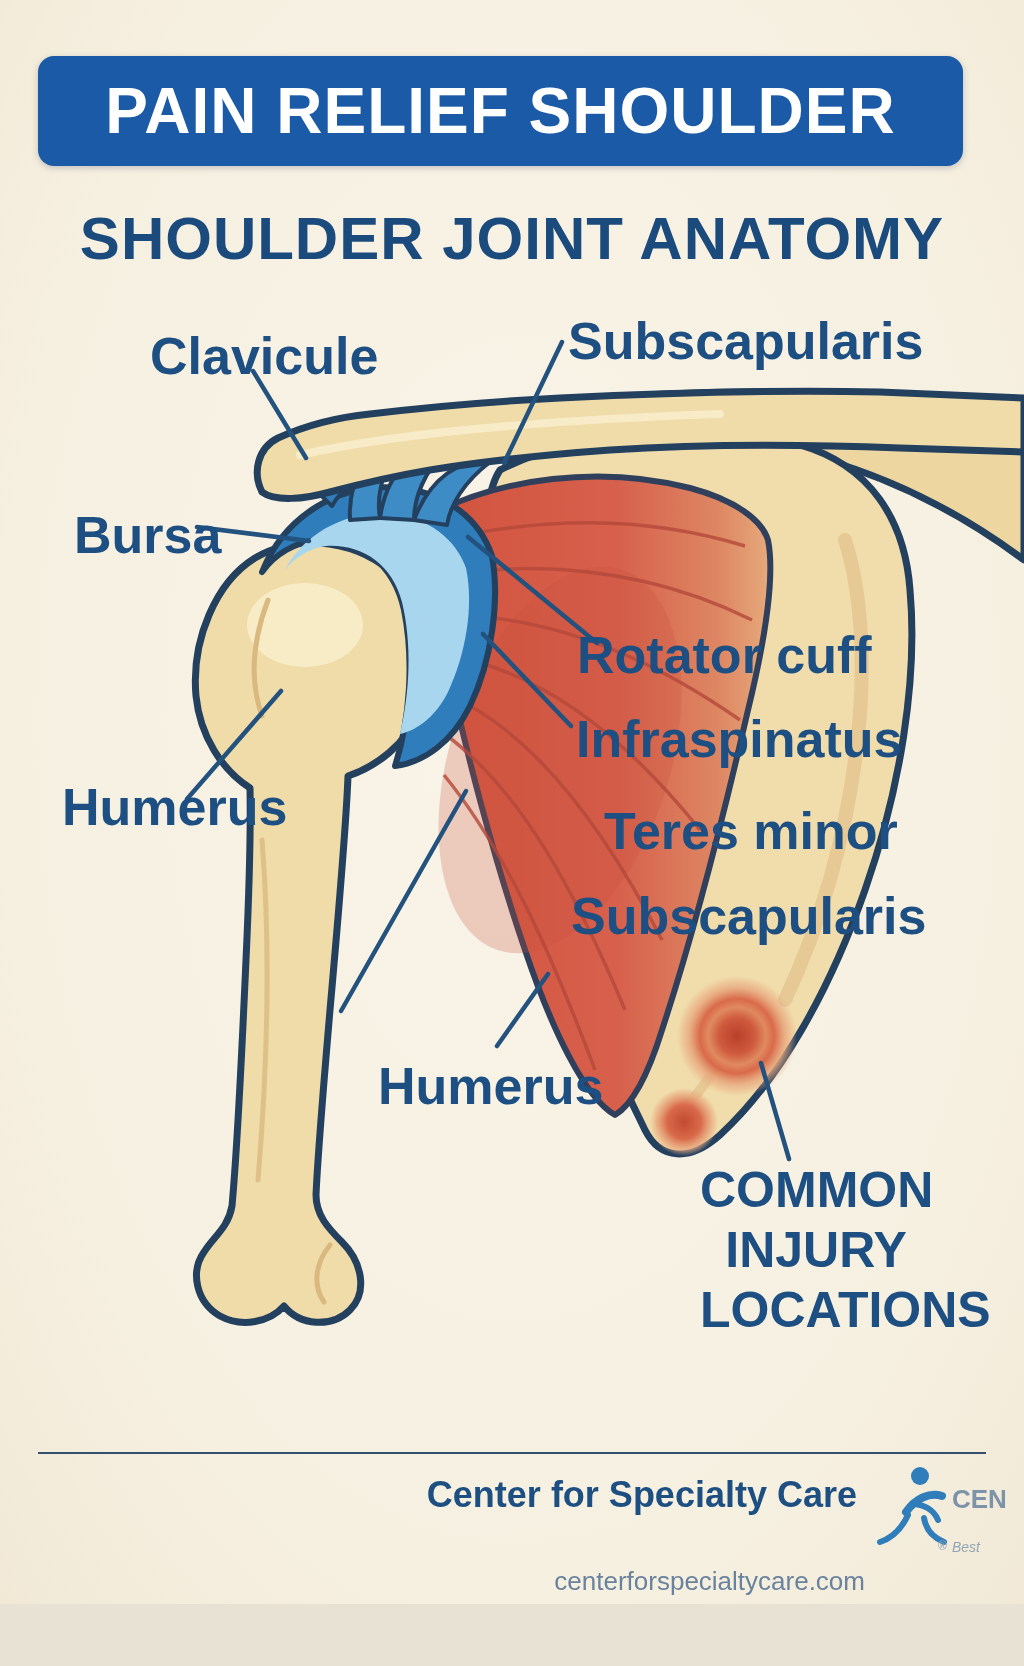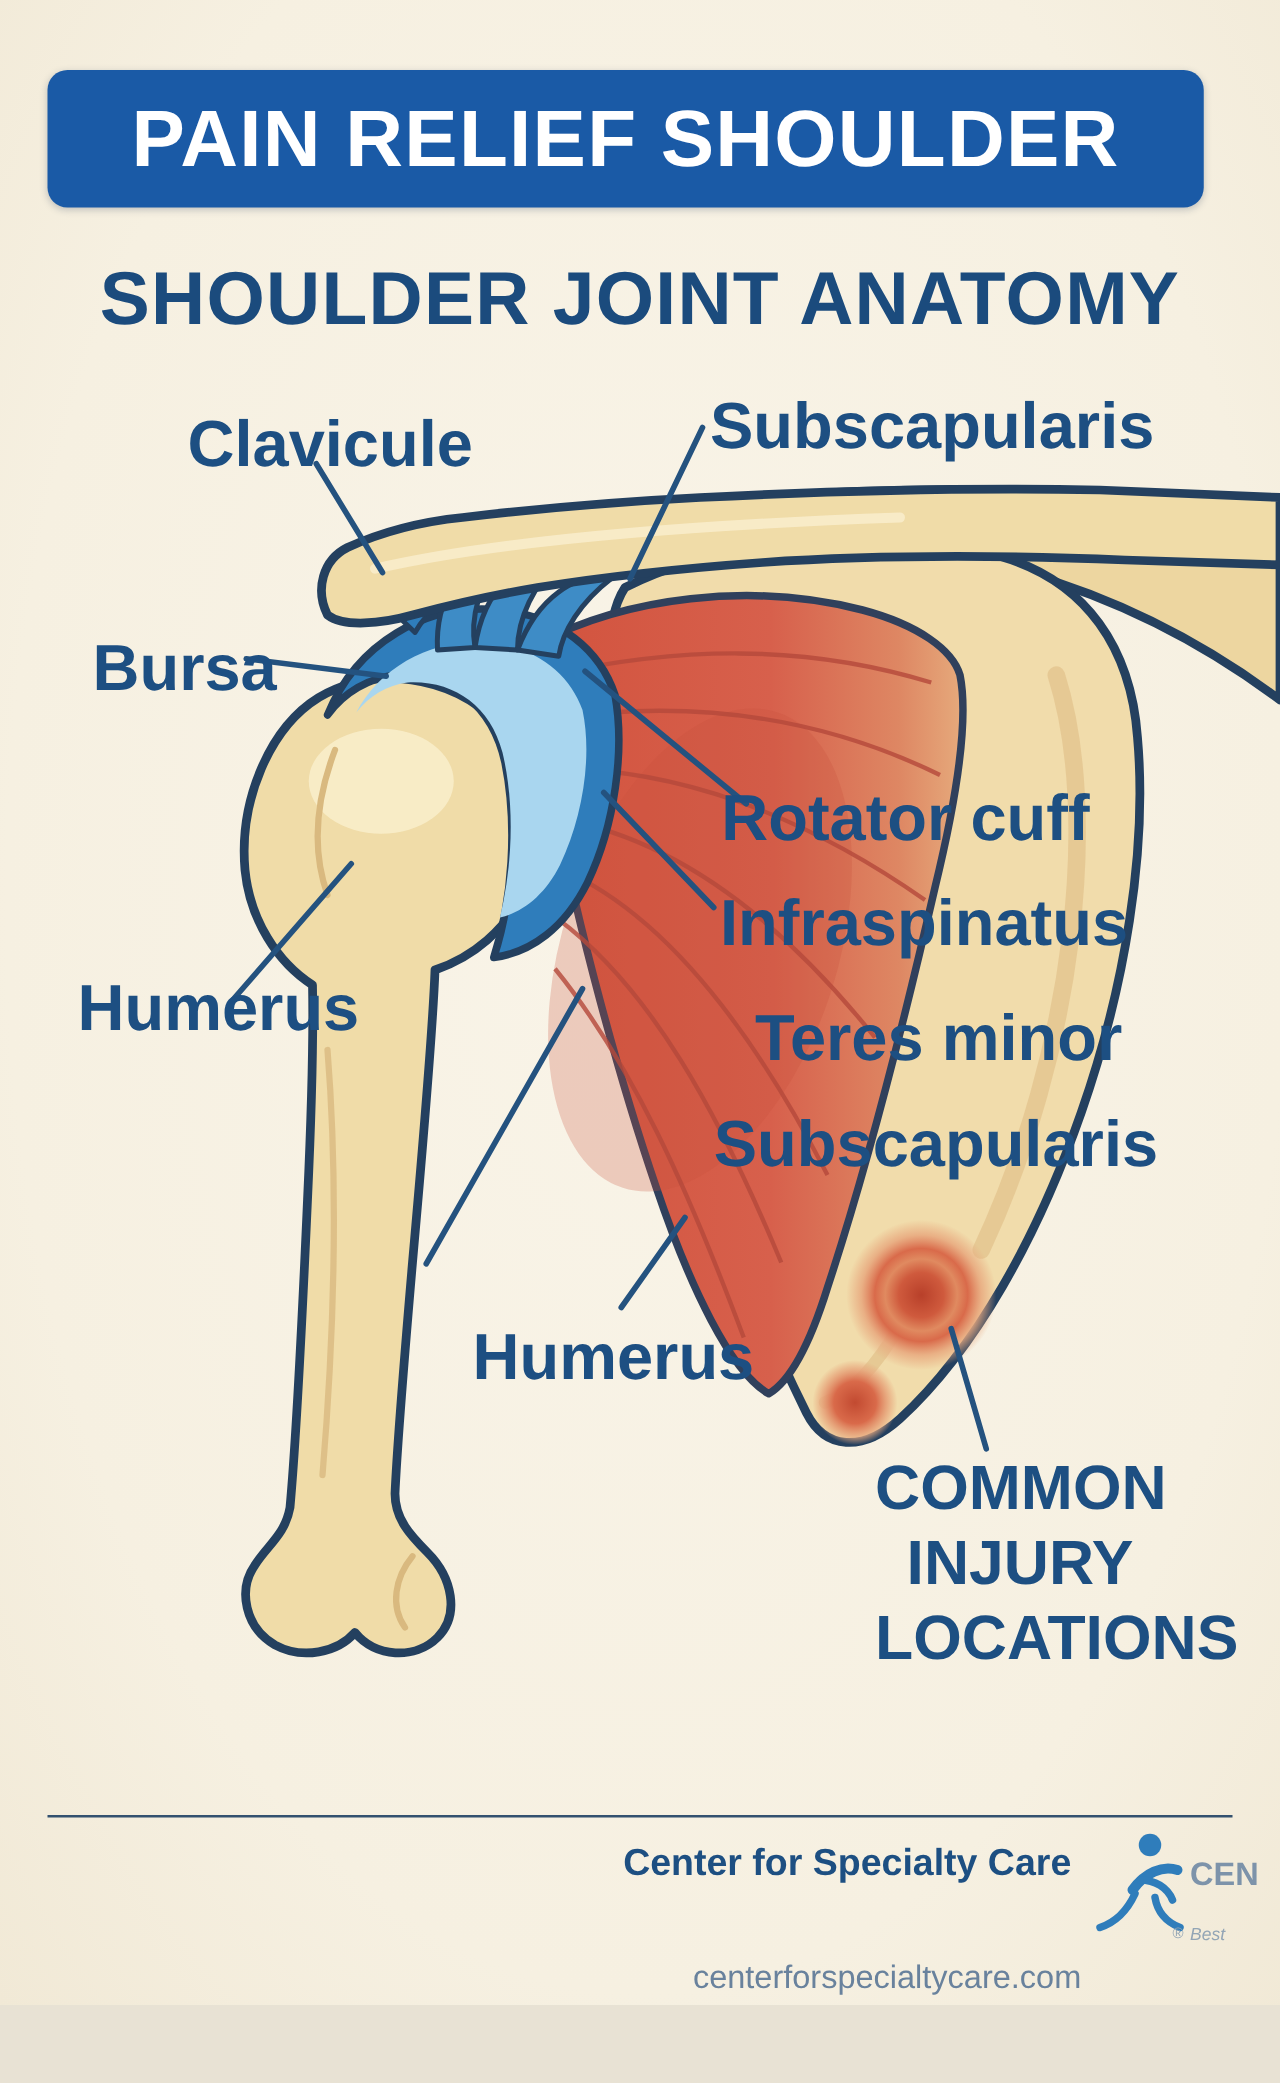--- a/index.html
+++ b/index.html
@@ -39,21 +39,21 @@
   .lbl-humerus-left{left:62px;top:777px;}
   .lbl-humerus-bottom{left:378px;top:1056px;}
   .lbl-injury{
     left:700px;top:1160px;width:232px;text-align:center;
     font-size:50px;line-height:1.2;white-space:normal;
   }
   .footer-divider{
     position:absolute;left:38px;top:1452px;width:948px;height:2px;background:#33516f;
   }
   .footer-org{
-    position:absolute;right:179px;top:1474px;color:#1d4f82;font-size:30px;font-weight:700;white-space:nowrap;
+    position:absolute;right:179px;top:1474px;color:#1d4f82;font-size:36px;font-weight:700;white-space:nowrap;
   }
   .footer-url{
     position:absolute;right:171px;top:1566px;color:#69829d;font-size:26px;font-weight:400;white-space:nowrap;
   }
   .footer-logo{position:absolute;left:872px;top:1460px;width:152px;height:100px;}
 </style>
 </head>
 <body>
 
 <div class="page">

